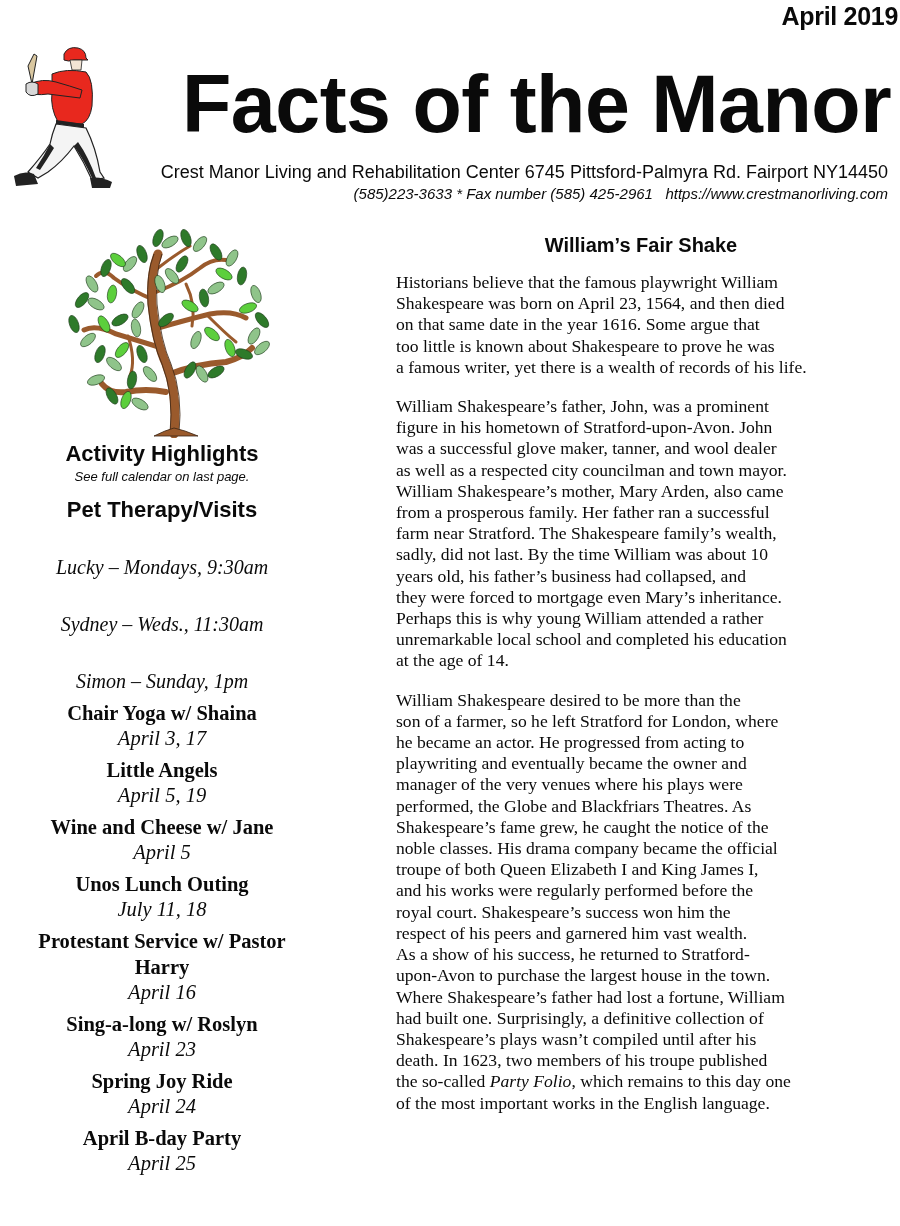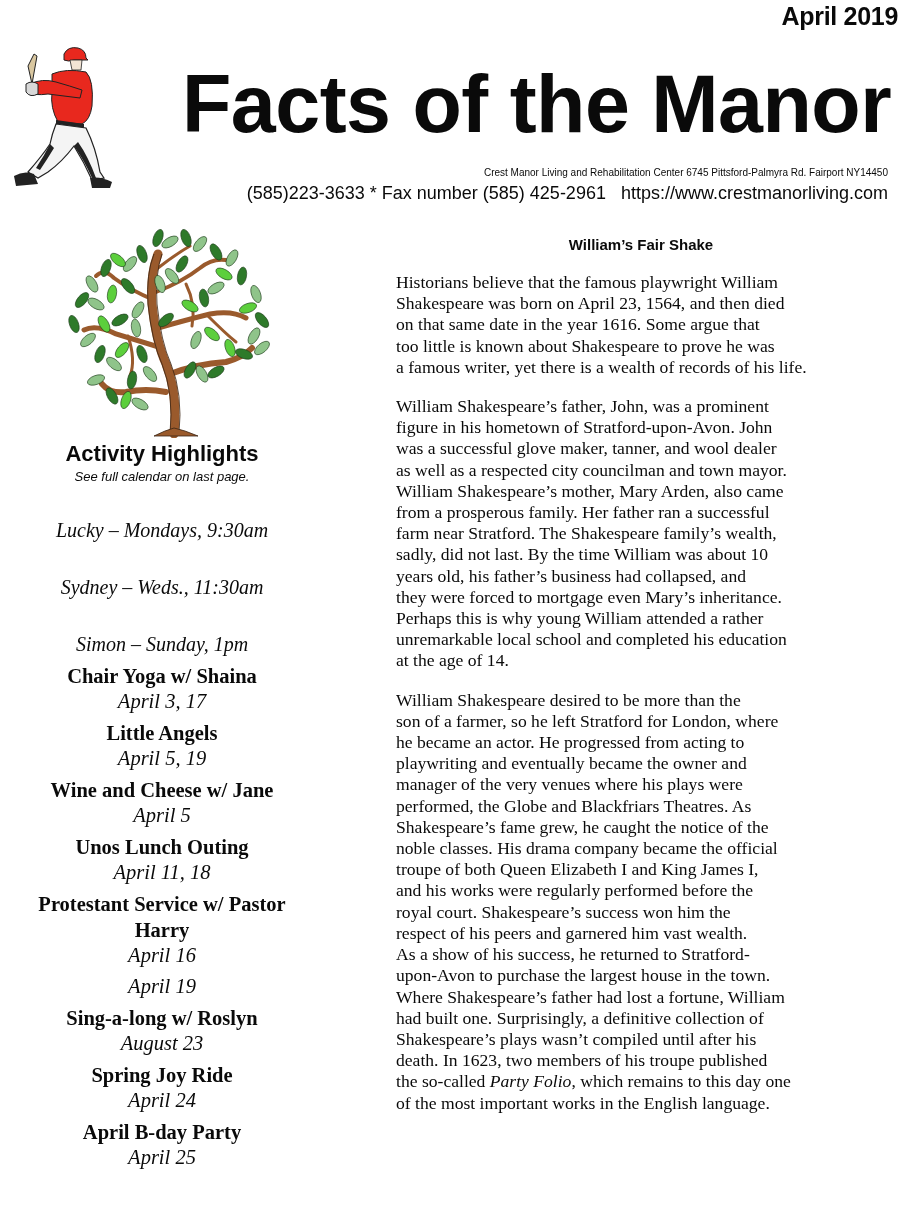--- a/index.html
+++ b/index.html
@@ -12,26 +12,26 @@
     letter-spacing: -0.3px;
   }
   .logo { position: absolute; left: 8px; top: 44px; width: 110px; height: 150px; }
   .masthead-title {
     position: absolute; left: 182px; top: 56px; width: 710px;
     font-family: "Liberation Sans", sans-serif; font-weight: bold; font-size: 82px;
     line-height: 96px; letter-spacing: -0.5px; white-space: nowrap;
     transform: scaleX(0.985); transform-origin: left top;
   }
   .address-line {
-    position: absolute; right: 12px; top: 163px; font-size: 10px; line-height: 19px;
+    position: absolute; right: 12px; top: 163px; font-size: 18px; line-height: 19px;
     text-align: right; white-space: nowrap;
   }
   .contact-line {
-    position: absolute; right: 12px; top: 184px; font-size: 18px; line-height: 19px;
-    text-align: left; white-space: pre;
+    position: absolute; right: 12px; top: 184px; font-size: 15px; line-height: 19px;
+    text-align: left; white-space: pre; font-style: italic;
   }
 
   .tree { position: absolute; left: 66px; top: 224px; width: 214px; height: 214px; }
 
   .sidebar {
     position: absolute; left: 14px; top: 440px; width: 296px; text-align: center;
   }
   .sb-heading {
     font-family: "Liberation Sans", sans-serif; font-weight: bold; font-size: 22px; line-height: 28px;
   }
@@ -49,21 +49,21 @@
   .event-title {
     font-family: "Liberation Serif", serif; font-weight: bold; font-size: 20.5px; line-height: 26px;
   }
   .event-date {
     font-family: "Liberation Serif", serif; font-style: italic; font-size: 20.5px; line-height: 25px;
   }
 
   .article { position: absolute; left: 396px; top: 228px; width: 500px; }
   .article-title {
     text-align: center; width: 490px;
-    font-family: "Liberation Sans", sans-serif; font-weight: bold; font-size: 15px; line-height: 34px;
+    font-family: "Liberation Sans", sans-serif; font-weight: bold; font-size: 20px; line-height: 34px;
     margin-bottom: 10px;
   }
   .article p {
     font-family: Liberation Serif, serif; font-size: 17.6px; line-height: 21.2px;
     margin-bottom: 18px; white-space: pre-line;
   }
 </style>
 </head>
 <body>
 
@@ -188,50 +188,50 @@
       <use href="#lf-d" transform="translate(100 96) rotate(50)"></use>
       <use href="#lf-l" transform="translate(94 60) rotate(-20)"></use>
     </g>
   </svg>
 </div>
 
 <div class="sidebar">
   <div class="sb-heading">Activity Highlights</div>
   <div class="sb-sub">See full calendar on last page.</div>
 
+  <div class="sb-heading2">Pet Therapy/Visits</div>
   <div class="pet-line">Lucky – Mondays, 9:30am</div>
   <div class="pet-line">Sydney – Weds., 11:30am</div>
   <div class="pet-line">Simon – Sunday, 1pm</div>
 
   <div class="event">
     <div class="event-title">Chair Yoga w/ Shaina</div>
     <div class="event-date">April 3, 17</div>
   </div>
   <div class="event">
     <div class="event-title">Little Angels</div>
     <div class="event-date">April 5, 19</div>
   </div>
   <div class="event">
     <div class="event-title">Wine and Cheese w/ Jane</div>
     <div class="event-date">April 5</div>
   </div>
   <div class="event">
     <div class="event-title">Unos Lunch Outing</div>
-    <div class="event-date">April 11, 18</div>
+    <div class="event-date">July 11, 18</div>
   </div>
   <div class="event">
     <div class="event-title">Protestant Service w/ Pastor Harry</div>
     <div class="event-date">April 16</div>
   </div>
   <div class="event">
-    <div class="event-date">April 19</div>
   </div>
   <div class="event">
     <div class="event-title">Sing-a-long w/ Roslyn</div>
-    <div class="event-date">August 23</div>
+    <div class="event-date">April 23</div>
   </div>
   <div class="event">
     <div class="event-title">Spring Joy Ride</div>
     <div class="event-date">April 24</div>
   </div>
   <div class="event">
     <div class="event-title">April B-day Party</div>
     <div class="event-date">April 25</div>
   </div>
 </div>

